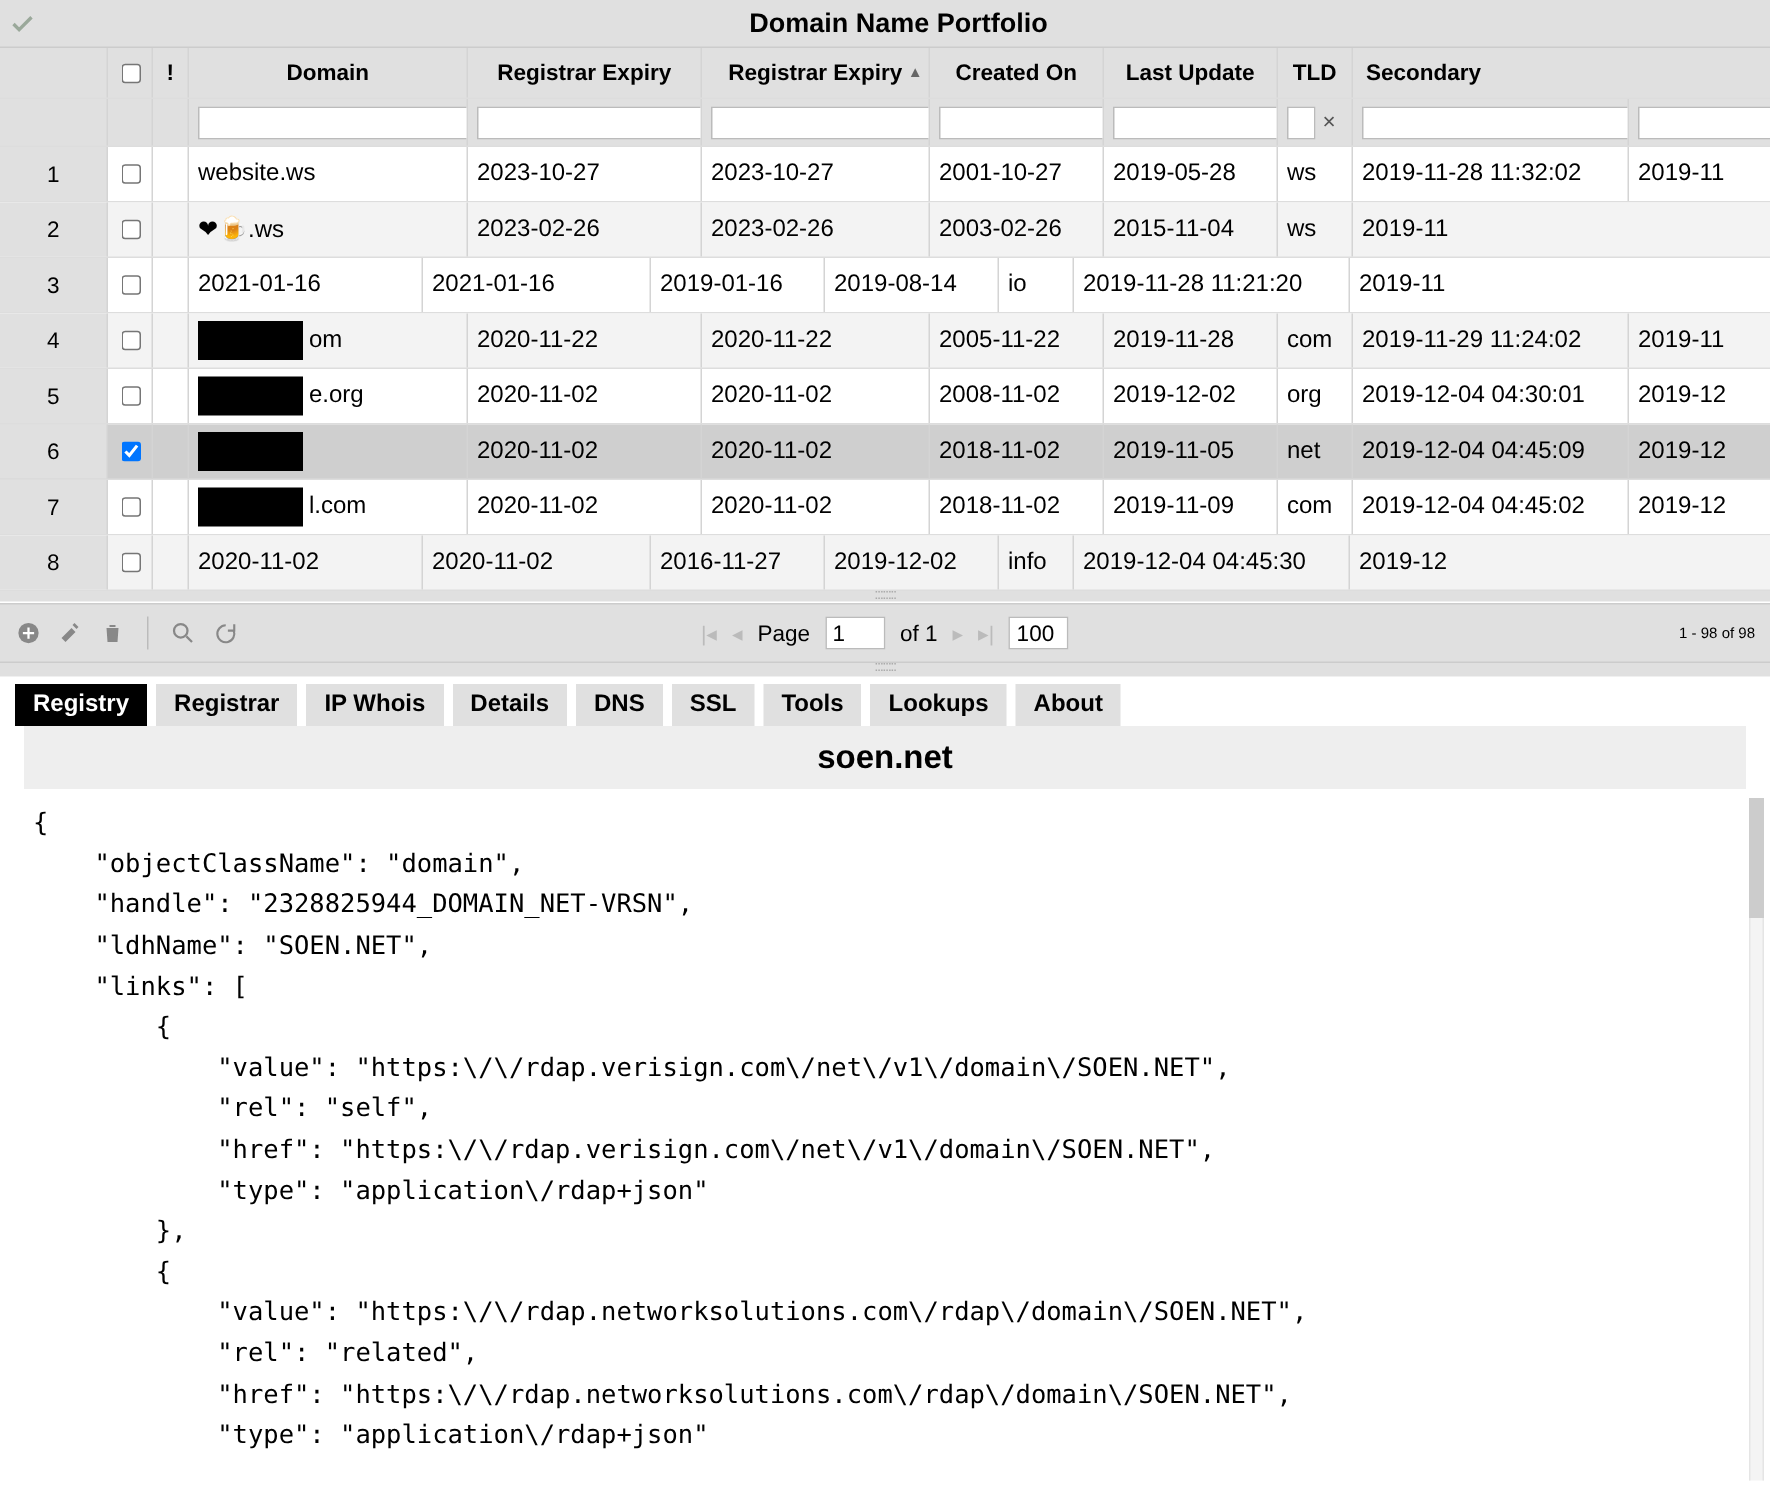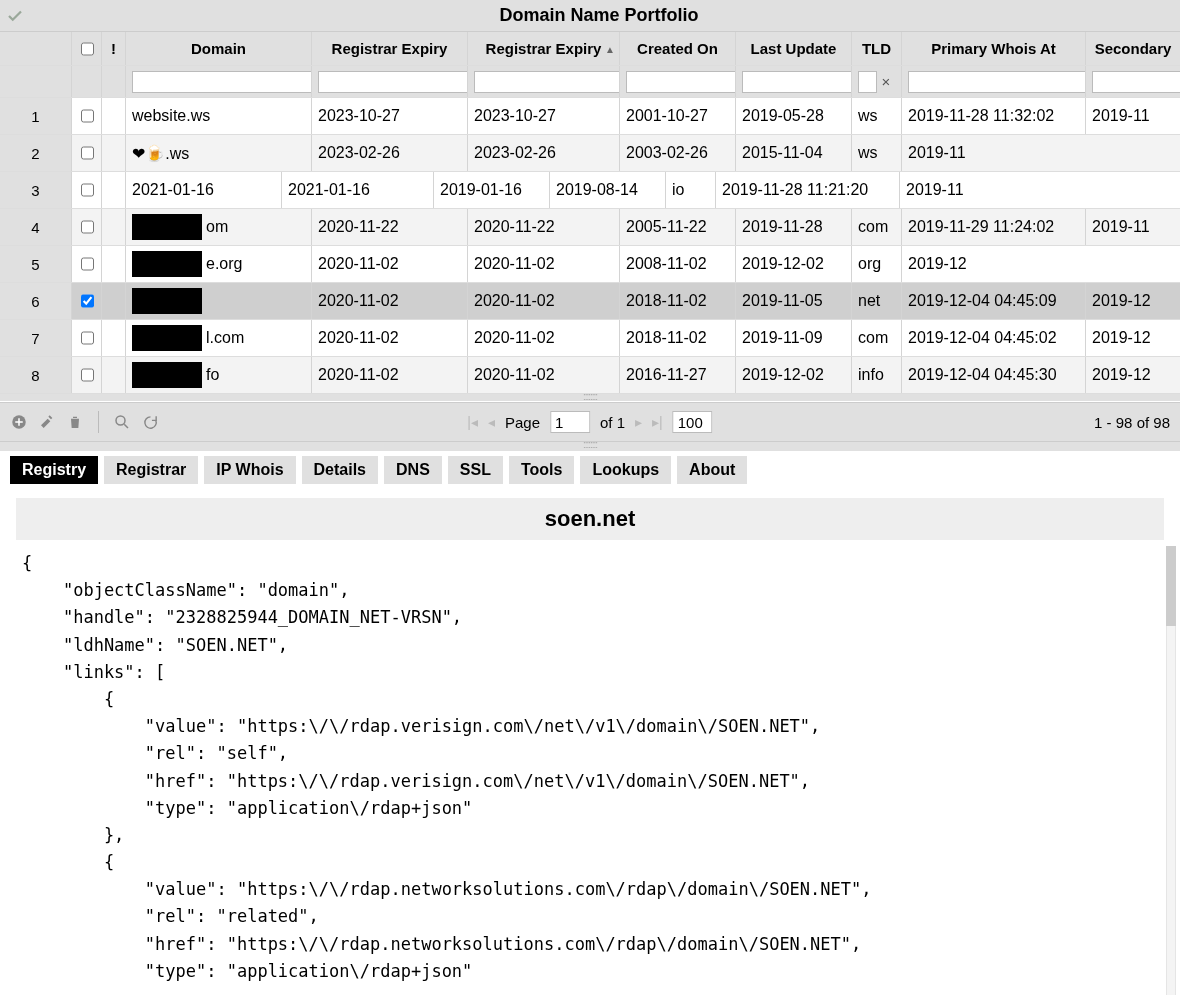--- a/index.html
+++ b/index.html
@@ -99,21 +99,21 @@
     color:#777; cursor:pointer;
   }
   .toolbar .divider { width:1px; height:22px; background:#bbb; margin:0 4px;}
   .pager {
     position:absolute; left:50%; transform:translateX(-50%);
     display:flex; align-items:center; gap:10px;
     font-size:15px;
   }
   .pager .nav { color:#bbb; cursor:pointer; font-size:14px;}
   .pager input { width:40px; height:22px; border:1px solid #bbb; text-align:left; padding:0 4px; font-size:15px; background:#fff;}
-  .status { margin-left:auto; font-size:15px;}
+  .status { margin-left:auto; font-size:10px;}
   .splitter {
     height:8px; background:#e0e0e0; position:relative;
     border-bottom:1px solid #fff;
   }
   .splitter::after {
     content:"::::::::"; position:absolute; left:50%; top:-3px; transform:translateX(-50%);
     color:#aaa; letter-spacing:-1px; font-size:10px;
   }
   .tabs {
     display:flex; gap:6px; padding:4px 10px 0 10px;
@@ -126,21 +126,21 @@
     font-size:16px;
     cursor:pointer;
   }
   .tab.active { background:#000; color:#fff; }
   .detail-panel {
     padding:0 16px 16px 16px;
     position:relative;
   }
   .detail-header {
     background:#eee;
-    margin:14px 0 10px 0;
+    margin:0 0 10px 0;
     padding:8px;
     text-align:center;
     font-weight:700;
     font-size:22px;
   }
   pre.json {
     font-family: "Consolas", "Menlo", monospace;
     font-size:17px;
     line-height:1.6;
     margin:8px 0 0 6px;
@@ -173,21 +173,20 @@
   <div class="cell hdr c-alert">!</div>
   <div class="cell hdr c-domain">Domain</div>
   <div class="cell hdr c-regexp">Registrar Expiry</div>
   <div class="cell hdr c-rarexp">
     <span>Registrar Expiry</span>
     <span class="sortind">▲</span>
   </div>
   <div class="cell hdr c-created">Created On</div>
   <div class="cell hdr c-update">Last Update</div>
   <div class="cell hdr c-tld">TLD</div>
-  <div class="cell hdr c-pwhois">Primary Whois At</div>
   <div class="cell hdr c-swhois" style="border-right:none">Secondary</div>
 </div>
 
 <div class="grid-filter-row">
   <div class="cell c-rownum"></div>
   <div class="cell c-check"></div>
   <div class="cell c-alert"></div>
   <div class="cell c-domain">
       <input class="filter-input" style="">
     </div>
@@ -279,20 +278,21 @@
       <div class="cell c-check">
         <input type="checkbox" style="">
       </div>
       <div class="cell c-alert"></div>
       <div class="cell c-domain"><span class="redact" style="width:70px"></span>e.org</div>
       <div class="cell c-regexp">2020-11-02</div>
       <div class="cell c-rarexp">2020-11-02</div>
       <div class="cell c-created">2008-11-02</div>
       <div class="cell c-update">2019-12-02</div>
       <div class="cell c-tld">org</div>
+      <div class="cell c-pwhois">2019-12-04 04:30:01</div>
       <div class="cell c-swhois" style="border-right: none;">2019-12</div>
     </div>
     <div class="grid-data-row selected">
       <div class="cell c-rownum">6</div>
       <div class="cell c-check">
         <input type="checkbox" checked="" style="">
       </div>
       <div class="cell c-alert"></div>
       <div class="cell c-domain">
         <span class="redact" style="width:70px"></span>
@@ -319,21 +319,20 @@
       <div class="cell c-tld">com</div>
       <div class="cell c-pwhois">2019-12-04 04:45:02</div>
       <div class="cell c-swhois" style="border-right: none;">2019-12</div>
     </div>
     <div class="grid-data-row">
       <div class="cell c-rownum">8</div>
       <div class="cell c-check">
         <input type="checkbox" style="">
       </div>
       <div class="cell c-alert"></div>
-      <div class="cell c-domain"><span class="redact" style="width:70px"></span>fo</div>
       <div class="cell c-regexp">2020-11-02</div>
       <div class="cell c-rarexp">2020-11-02</div>
       <div class="cell c-created">2016-11-27</div>
       <div class="cell c-update">2019-12-02</div>
       <div class="cell c-tld">info</div>
       <div class="cell c-pwhois">2019-12-04 04:45:30</div>
       <div class="cell c-swhois" style="border-right: none;">2019-12</div>
     </div>
   </div>
 

